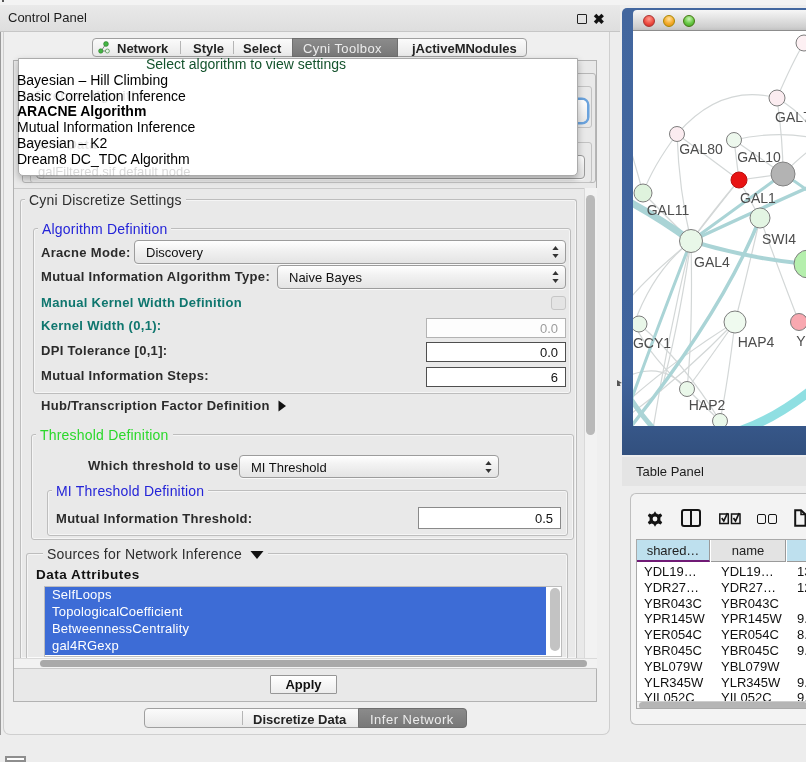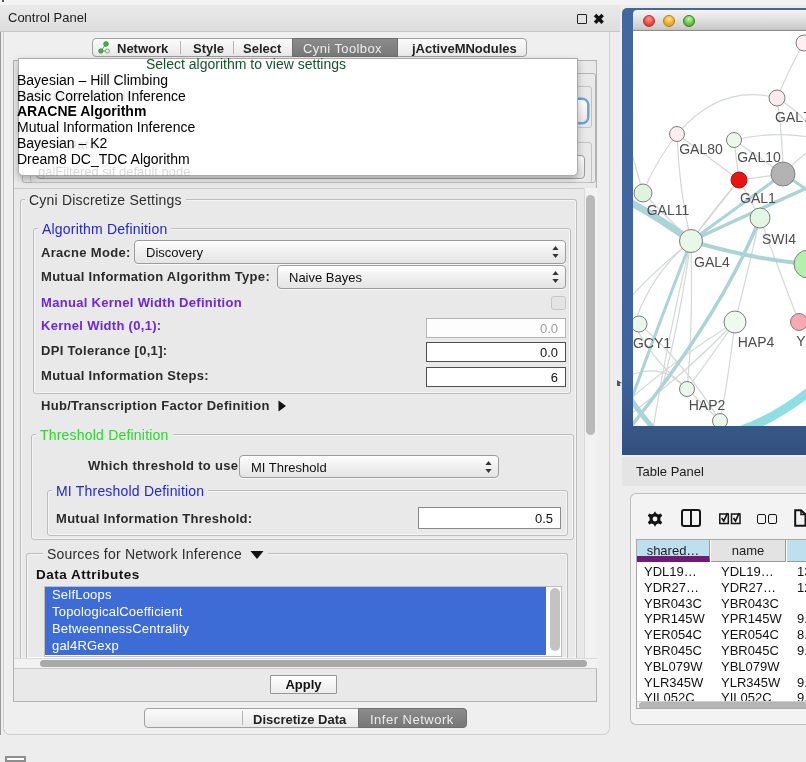--- a/index.html
+++ b/index.html
@@ -14,21 +14,21 @@
     border-radius:4px;
     font-size:13px; color:#111;
     box-shadow:0 1px 0 rgba(255,255,255,.7);
   }
   .combo .ctext { position:absolute; left:11px; top:50%; transform:translateY(-50%); white-space:nowrap; }
   .combo .carr { position:absolute; right:5px; top:50%; transform:translateY(-50%); width:9px; }
   .field { position:absolute; background:#ffffff; border:1px solid #4f4f4f; font-size:13px; color:#111; text-align:right; padding:0 7px; line-height:20px; }
   .gbox { position:absolute; border:1px solid #bdbdbd; border-radius:3px; box-shadow:inset 0 0 0 1px rgba(255,255,255,.55); }
   .gtitle { position:absolute; top:-8px; left:4px; background:#e9e9e9; padding:0 4px; font-size:14px; letter-spacing:.2px; white-space:nowrap; }
   .lbl { position:absolute; font-size:13px; letter-spacing:.3px; font-weight:bold; color:#2b2b2b; white-space:nowrap; }
-  .dis { color:#6d28d9; }
+  .dis { color:#0f766e; }
 </style>
 </head>
 <body>
 <div id="stage">
 
   <div class="abs" style="left:0;top:0;width:806px;height:5px;background:#f3f3f3;"></div>
   <div class="abs" style="left:2px;top:0;width:2px;height:2px;background:#555;"></div>
   <div class="abs" style="left:0;top:5px;width:1px;height:730px;background:#9a9a9a;"></div>
   <div class="abs" style="left:0;top:5px;width:620px;height:27px;background:linear-gradient(#e9e9e9,#dedede);border-bottom:1px solid #c6c6c6;"></div>
   <div class="abs" style="left:8px;top:10px;font-size:13px;color:#1c1c1c;">Control Panel</div>
@@ -272,21 +272,21 @@
   <div class="abs" style="left:757px;top:514px;width:9px;height:10px;border:1.5px solid #141414;border-radius:2px;"></div>
   <div class="abs" style="left:768px;top:514px;width:9px;height:10px;border:1.5px solid #141414;border-radius:2px;"></div>
   <div class="abs" style="left:794px;top:509px;width:12px;height:18px;">
     <svg width="12" height="18" viewBox="0 0 12 18">
         <path d="M1.2 1.2 L7 1.2 L11.5 5.5 L11.5 16.8 L1.2 16.8 Z" fill="none" stroke="#141414" stroke-width="2"></path>
         <path d="M7 1.2 L7 5.5 L11.5 5.5" fill="none" stroke="#141414" stroke-width="1.5"></path>
       </svg>
   </div>
 
   <div class="abs" style="left:636px;top:539px;width:170px;height:170px;background:#ffffff;border:1px solid #a9a9a9;border-right:none;overflow:hidden;">
-    <div class="abs" style="left:0;top:0;width:73px;height:22px;background:#bee0ee;border-right:1px solid #9a9a9a;border-bottom:6px solid #701a75;text-align:center;font-size:13px;color:#222;line-height:22px;">shared…</div>
+    <div class="abs" style="left:0;top:0;width:73px;height:22px;background:#bee0ee;border-right:1px solid #9a9a9a;border-bottom:2px solid #701a75;text-align:center;font-size:13px;color:#222;line-height:22px;">shared…</div>
     <div class="abs" style="left:74px;top:0;width:75px;height:22px;background:#e3e3e3;border-right:1px solid #9a9a9a;border-bottom:1px solid #9a9a9a;text-align:center;font-size:13px;color:#222;line-height:22px;">name</div>
     <div class="abs" style="left:150px;top:0;width:20px;height:22px;background:#bee0ee;border-bottom:1px solid #9a9a9a;"></div>
     <div class="abs" style="left:7px;top:24px;font-size:13px;color:#111;line-height:15.8px;">YDL19…<br>YDR27…<br>YBR043C<br>YPR145W<br>YER054C<br>YBR045C<br>YBL079W<br>YLR345W<br>YIL052C</div>
     <div class="abs" style="left:84px;top:24px;font-size:13px;color:#111;line-height:15.8px;">YDL19…<br>YDR27…<br>YBR043C<br>YPR145W<br>YER054C<br>YBR045C<br>YBL079W<br>YLR345W<br>YIL052C</div>
     <div class="abs" style="left:160px;top:24px;font-size:13px;color:#111;line-height:15.8px;">13<br>12<br><br>9.<br>8.<br>9.<br><br>9.<br>9.</div>
     <div class="abs" style="left:0;top:161px;width:170px;height:10px;background:#f0f0f0;border-top:1px solid #cdcdcd;"></div>
     <div class="abs" style="left:2px;top:162px;width:168px;height:7px;background:#b5b5b5;border-radius:4px;"></div>
   </div>
 
 </div>

